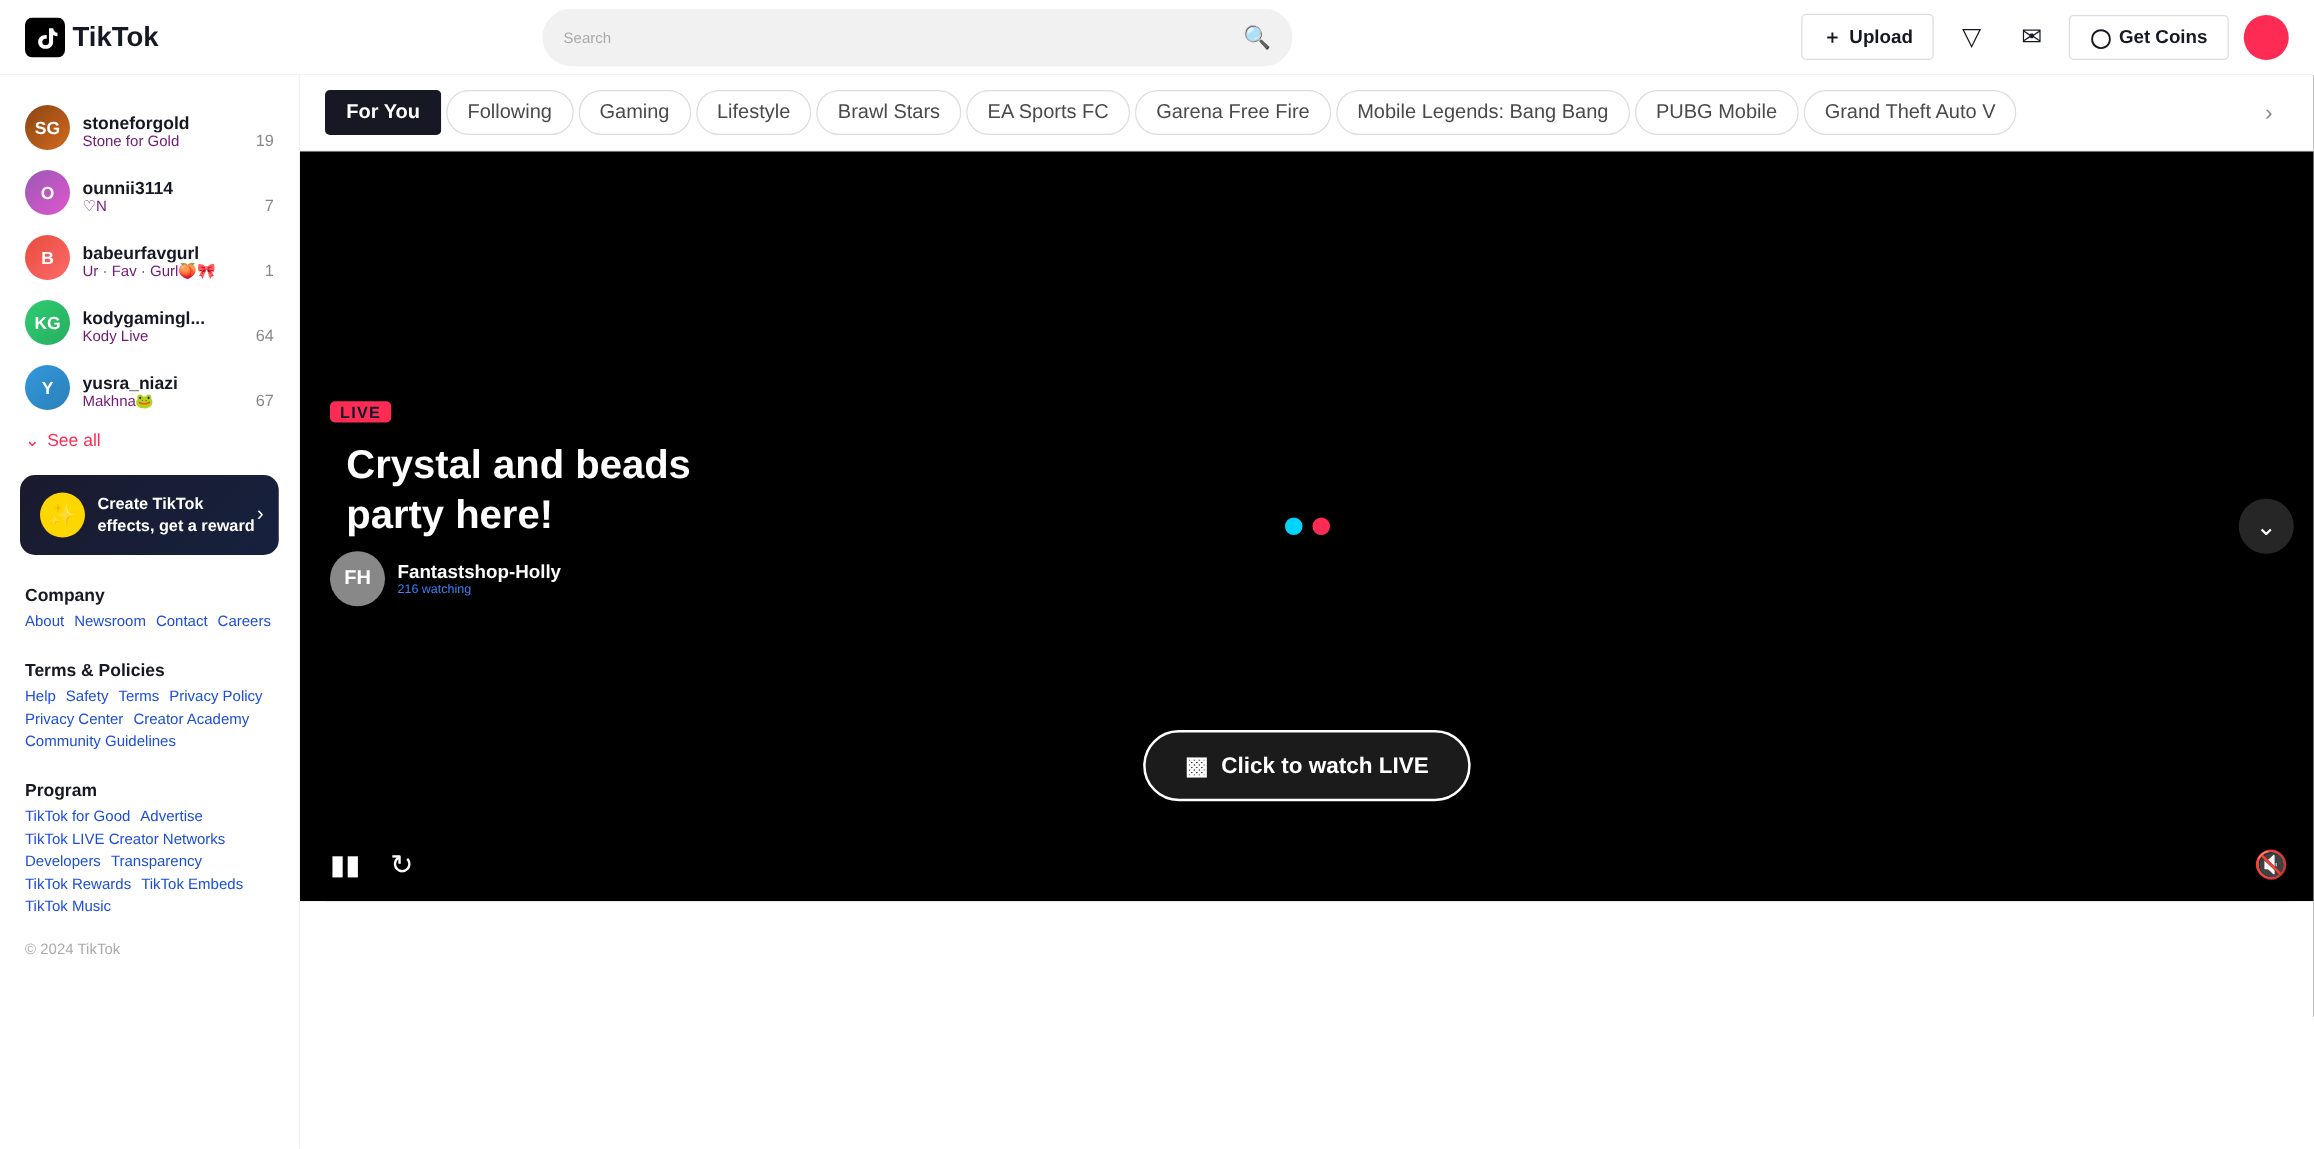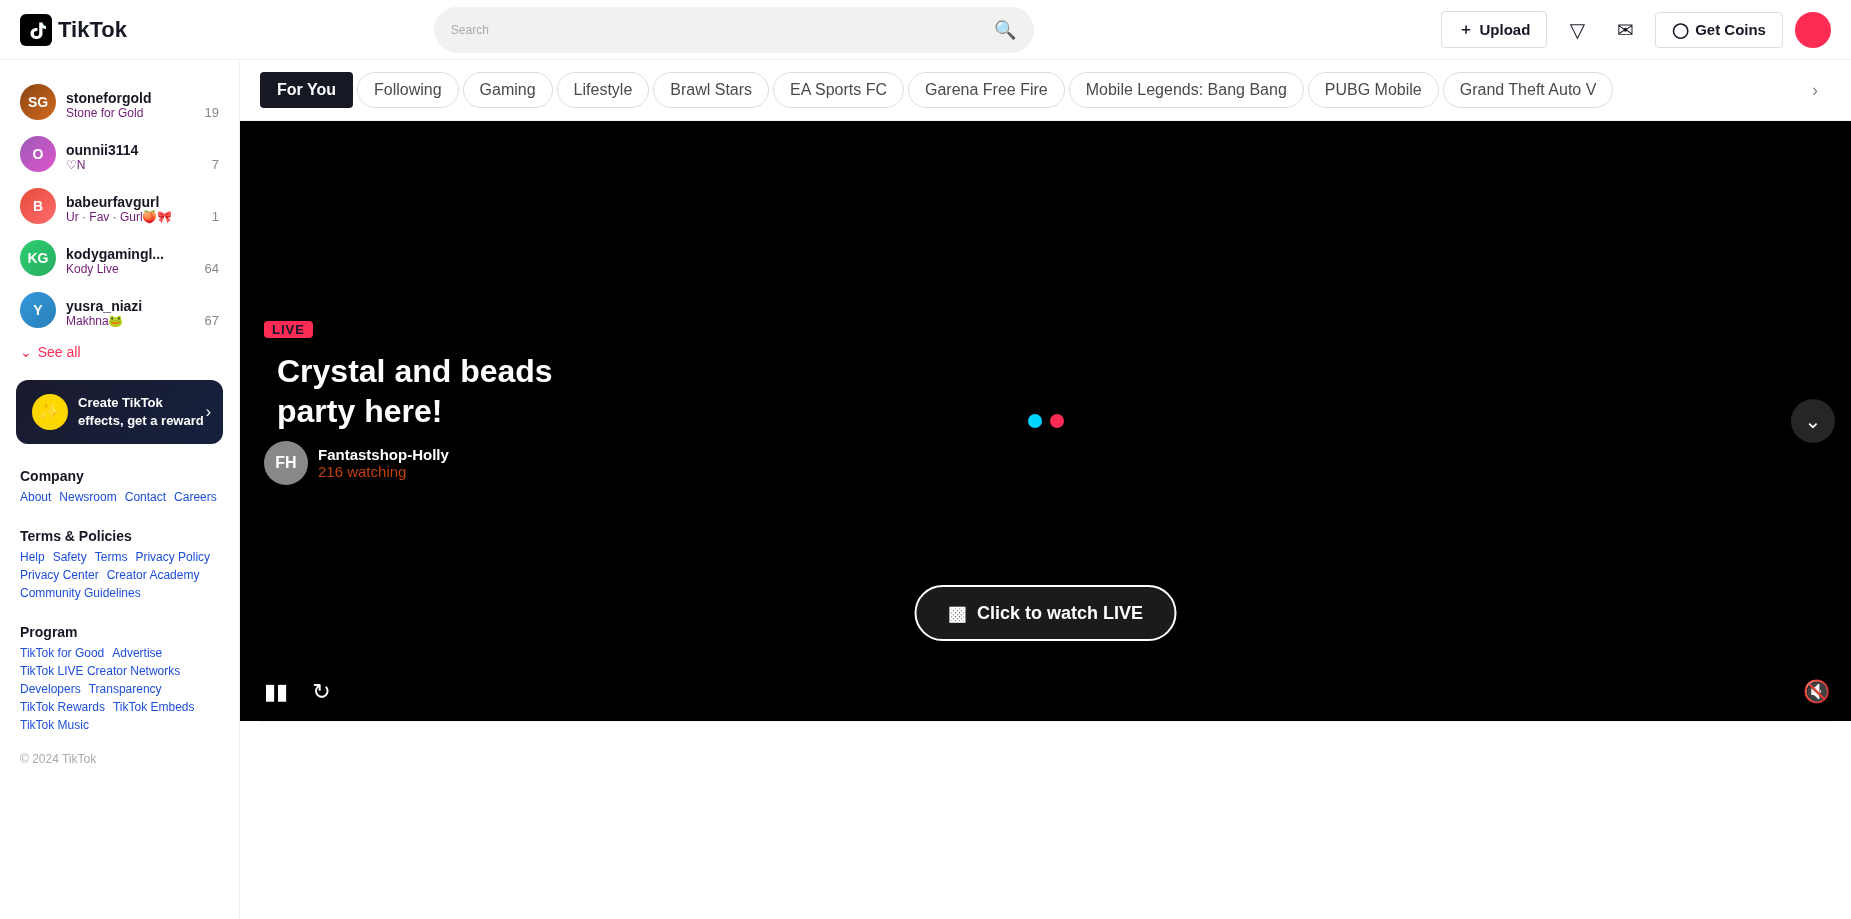--- a/index.html
+++ b/index.html
@@ -169,21 +169,21 @@
       position: absolute; top: 320px; left: 24px;
       display: flex; align-items: center; gap: 10px;
     }
     .creator-avatar {
       width: 44px; height: 44px; border-radius: 50%;
       background: #888; overflow: hidden;
       display: flex; align-items: center; justify-content: center;
       font-size: 16px; color: #fff; font-weight: 600;
     }
     .creator-info .creator-name { color: #fff; font-size: 15px; font-weight: 600; }
-    .creator-info .creator-watching { color: #c2410c; font-size: 15px; }
+    .creator-info .creator-watching { color: #3b82f6; font-size: 10px; }
 
     
     .video-dots {
       position: absolute; top: 50%; left: 50%; transform: translate(-50%, -50%);
       display: flex; gap: 8px;
     }
     .dot { width: 14px; height: 14px; border-radius: 50%; }
     .dot-cyan { background: #00d4ff; }
     .dot-red { background: #fe2c55; }
 

